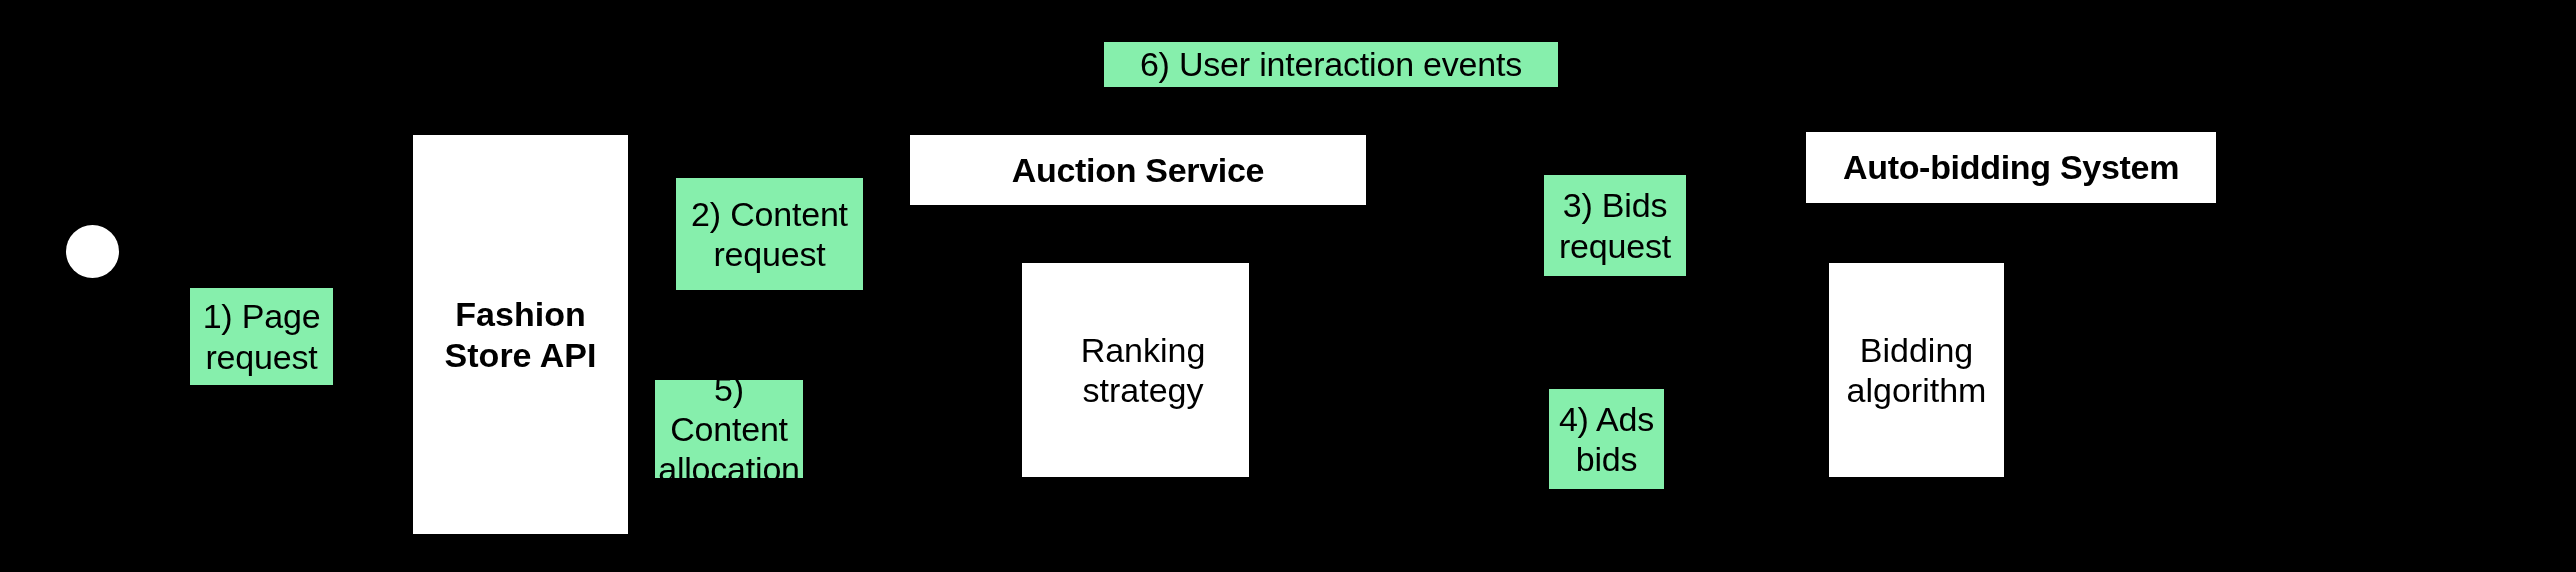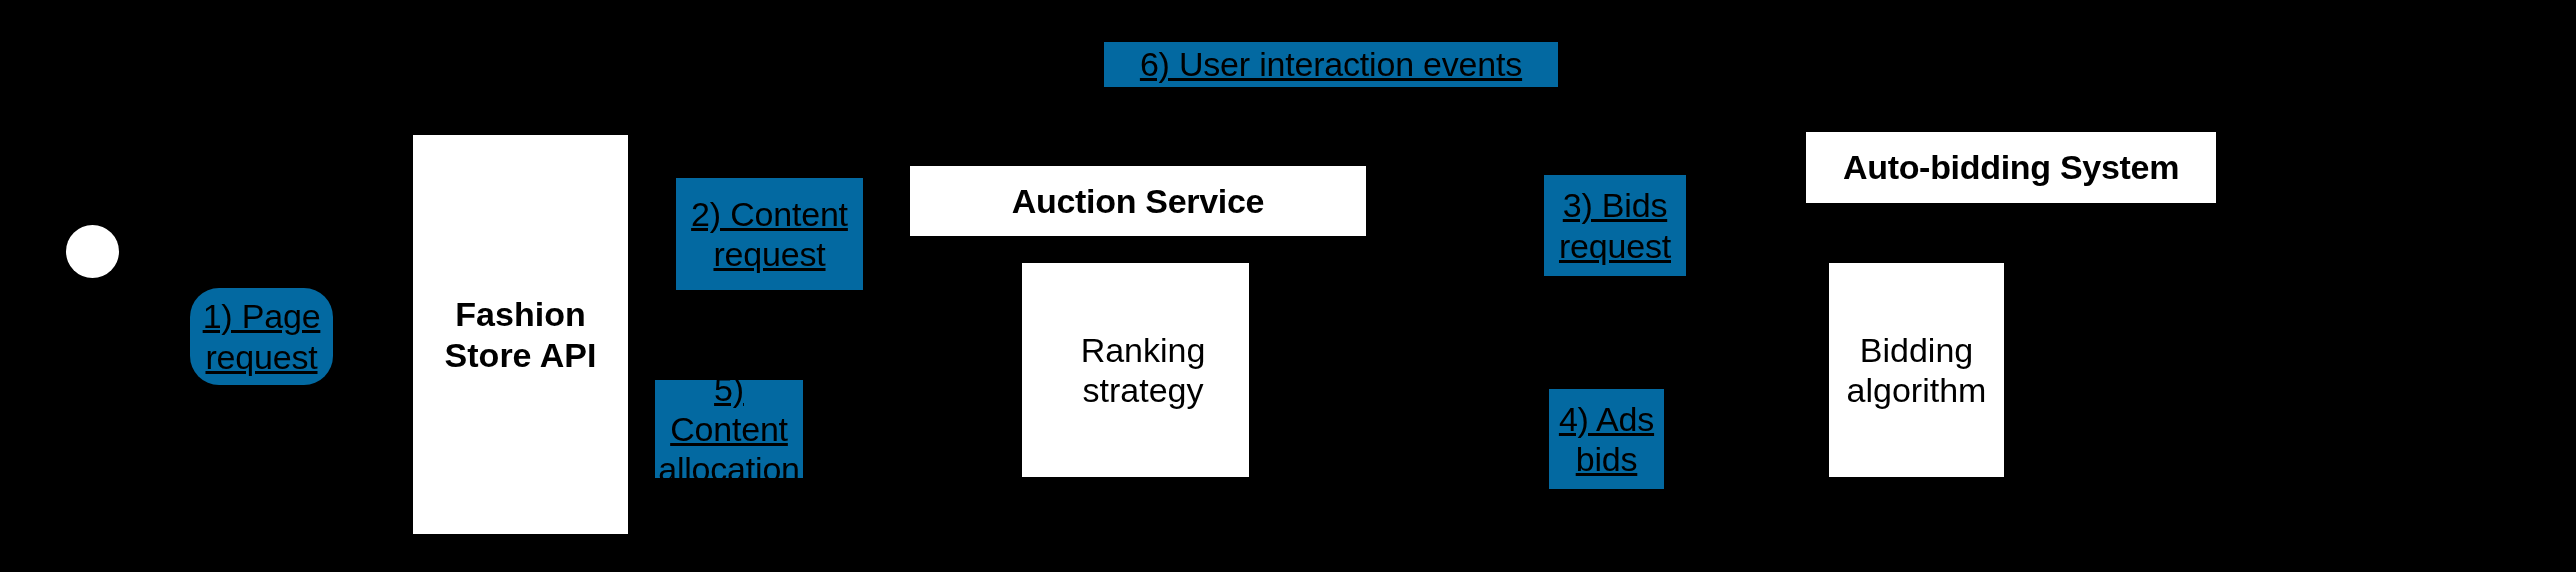--- a/index.html
+++ b/index.html
@@ -21,32 +21,31 @@
     color: #000000;
     display: flex;
     align-items: center;
     justify-content: center;
     text-align: center;
     box-sizing: border-box;
     line-height: 1.18;
   }
   .label-box {
     position: absolute;
-    background: #0369a1;
+    background: #86efac;
     color: #000000;
     display: flex;
     align-items: center;
     justify-content: center;
     text-align: center;
     box-sizing: border-box;
     font-size: 34px;
     line-height: 1.18;
     white-space: pre-line;
     letter-spacing: -0.2px;
-    text-decoration: underline;
   }
   .header-band {
     position: absolute;
     background: #ffffff;
     color: #000000;
     display: flex;
     align-items: center;
     justify-content: center;
     text-align: center;
     box-sizing: border-box;
@@ -72,33 +71,33 @@
 </style>
 </head>
 <body>
 
 <div id="canvas">
 
   <div class="label-box" style="left:1104px; top:42px; width:454px; height:45px;">6) User interaction events</div>
 
   <div class="actor-dot" style="left:66px; top:225px; width:53px; height:53px;"></div>
 
-  <div class="label-box" style="left:190px; top:288px; width:143px; height:97px;border-radius:29px;">1) Page
+  <div class="label-box" style="left:190px; top:288px; width:143px; height:97px;">1) Page
 request</div>
 
   <div class="node big-node" style="left:403px; top:135px; width:215px; height:399px;margin-left:10px;">Fashion
 Store API</div>
 
   <div class="label-box" style="left:676px; top:178px; width:187px; height:112px;">2) Content
 request</div>
 
   <div class="label-box" style="left:655px; top:380px; width:148px; height:98px;">5) Content
 allocation</div>
 
-  <div class="header-band" style="left:910px; top:135px; width:456px; height:70px;margin-top:31px;">Auction Service</div>
+  <div class="header-band" style="left:910px; top:135px; width:456px; height:70px;">Auction Service</div>
 
   <div class="node plain-node" style="left:1022px; top:263px; width:227px; height:214px;padding-left:15px;">Ranking
 strategy</div>
 
   <div class="label-box" style="left:1532px; top:175px; width:142px; height:101px;margin-left:12px;">3) Bids
 request</div>
 
   <div class="label-box" style="left:1549px; top:389px; width:115px; height:100px;">4) Ads
 bids</div>
 

